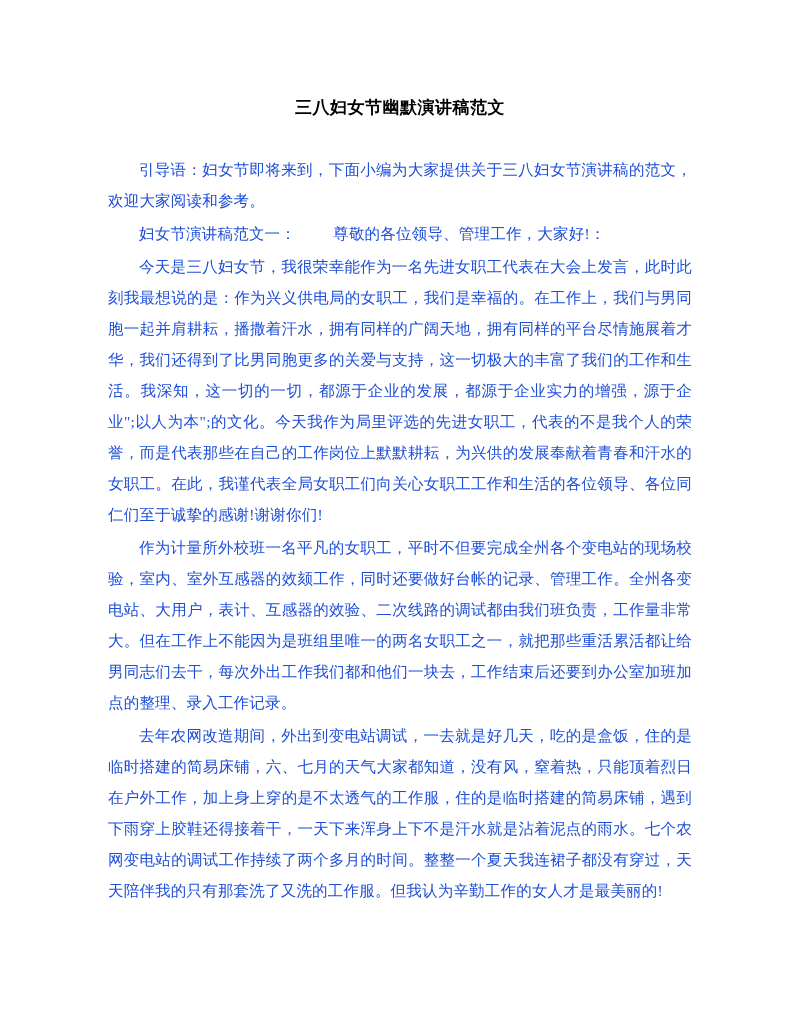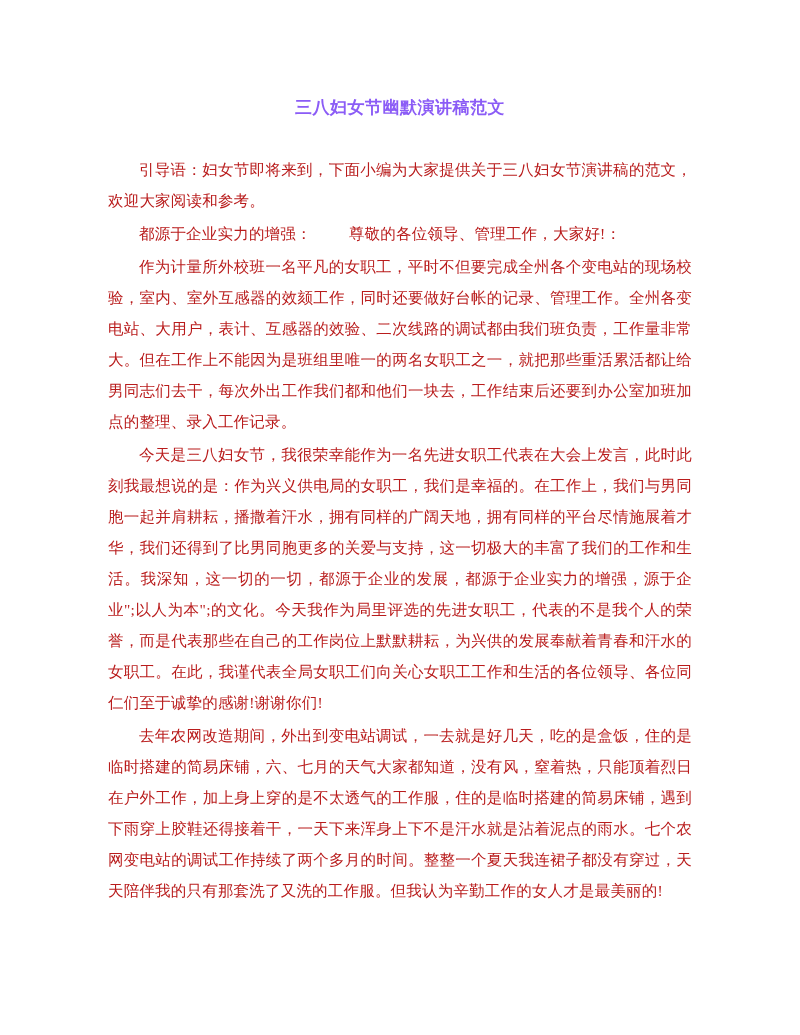--- a/index.html
+++ b/index.html
@@ -19,29 +19,29 @@
   .content {
     position: absolute;
     left: 108px;
     top: 96px;
     width: 584px;
   }
   .doc-title {
     font-family: "Liberation Sans", "DejaVu Sans", sans-serif;
     font-weight: bold;
     font-size: 17px;
-    color: #8b5cf6;
+    color: #000000;
     text-align: center;
     letter-spacing: 0.5px;
     margin: 0 0 34px 0;
     line-height: 1.4;
   }
   .para {
     font-size: 15.5px;
-    color: #b91c1c;
+    color: #1d4ed8;
     line-height: 31px;
     margin: 0 0 2px 0;
     text-align: justify;
     text-justify: inter-ideograph;
     text-indent: 2em;
     letter-spacing: 0.2px;
   }
   .para .gap {
     display: inline-block;
     width: 2.4em;
@@ -50,22 +50,22 @@
 </head>
 <body>
 
 <div class="page">
   <div class="content">
 
     <h1 class="doc-title">三八妇女节幽默演讲稿范文</h1>
 
     <p class="para">引导语：妇女节即将来到，下面小编为大家提供关于三八妇女节演讲稿的范文，欢迎大家阅读和参考。</p>
 
-    <p class="para"><span>都源于企业实力的增强：</span><span class="gap"></span><span>尊敬的各位领导、管理工作，大家好!：</span></p>
+    <p class="para"><span>妇女节演讲稿范文一：</span><span class="gap"></span><span>尊敬的各位领导、管理工作，大家好!：</span></p>
+
+    <p class="para">今天是三八妇女节，我很荣幸能作为一名先进女职工代表在大会上发言，此时此刻我最想说的是：作为兴义供电局的女职工，我们是幸福的。在工作上，我们与男同胞一起并肩耕耘，播撒着汗水，拥有同样的广阔天地，拥有同样的平台尽情施展着才华，我们还得到了比男同胞更多的关爱与支持，这一切极大的丰富了我们的工作和生活。我深知，这一切的一切，都源于企业的发展，都源于企业实力的增强，源于企业";以人为本";的文化。今天我作为局里评选的先进女职工，代表的不是我个人的荣誉，而是代表那些在自己的工作岗位上默默耕耘，为兴供的发展奉献着青春和汗水的女职工。在此，我谨代表全局女职工们向关心女职工工作和生活的各位领导、各位同仁们至于诚挚的感谢!谢谢你们!</p>
 
     <p class="para">作为计量所外校班一名平凡的女职工，平时不但要完成全州各个变电站的现场校验，室内、室外互感器的效颏工作，同时还要做好台帐的记录、管理工作。全州各变电站、大用户，表计、互感器的效验、二次线路的调试都由我们班负责，工作量非常大。但在工作上不能因为是班组里唯一的两名女职工之一，就把那些重活累活都让给男同志们去干，每次外出工作我们都和他们一块去，工作结束后还要到办公室加班加点的整理、录入工作记录。</p>
-
-    <p class="para">今天是三八妇女节，我很荣幸能作为一名先进女职工代表在大会上发言，此时此刻我最想说的是：作为兴义供电局的女职工，我们是幸福的。在工作上，我们与男同胞一起并肩耕耘，播撒着汗水，拥有同样的广阔天地，拥有同样的平台尽情施展着才华，我们还得到了比男同胞更多的关爱与支持，这一切极大的丰富了我们的工作和生活。我深知，这一切的一切，都源于企业的发展，都源于企业实力的增强，源于企业";以人为本";的文化。今天我作为局里评选的先进女职工，代表的不是我个人的荣誉，而是代表那些在自己的工作岗位上默默耕耘，为兴供的发展奉献着青春和汗水的女职工。在此，我谨代表全局女职工们向关心女职工工作和生活的各位领导、各位同仁们至于诚挚的感谢!谢谢你们!</p>
 
     <p class="para">去年农网改造期间，外出到变电站调试，一去就是好几天，吃的是盒饭，住的是临时搭建的简易床铺，六、七月的天气大家都知道，没有风，窒着热，只能顶着烈日在户外工作，加上身上穿的是不太透气的工作服，住的是临时搭建的简易床铺，遇到下雨穿上胶鞋还得接着干，一天下来浑身上下不是汗水就是沾着泥点的雨水。七个农网变电站的调试工作持续了两个多月的时间。整整一个夏天我连裙子都没有穿过，天天陪伴我的只有那套洗了又洗的工作服。但我认为辛勤工作的女人才是最美丽的!</p>
 
   </div>
 </div>
 
 </body></html>

